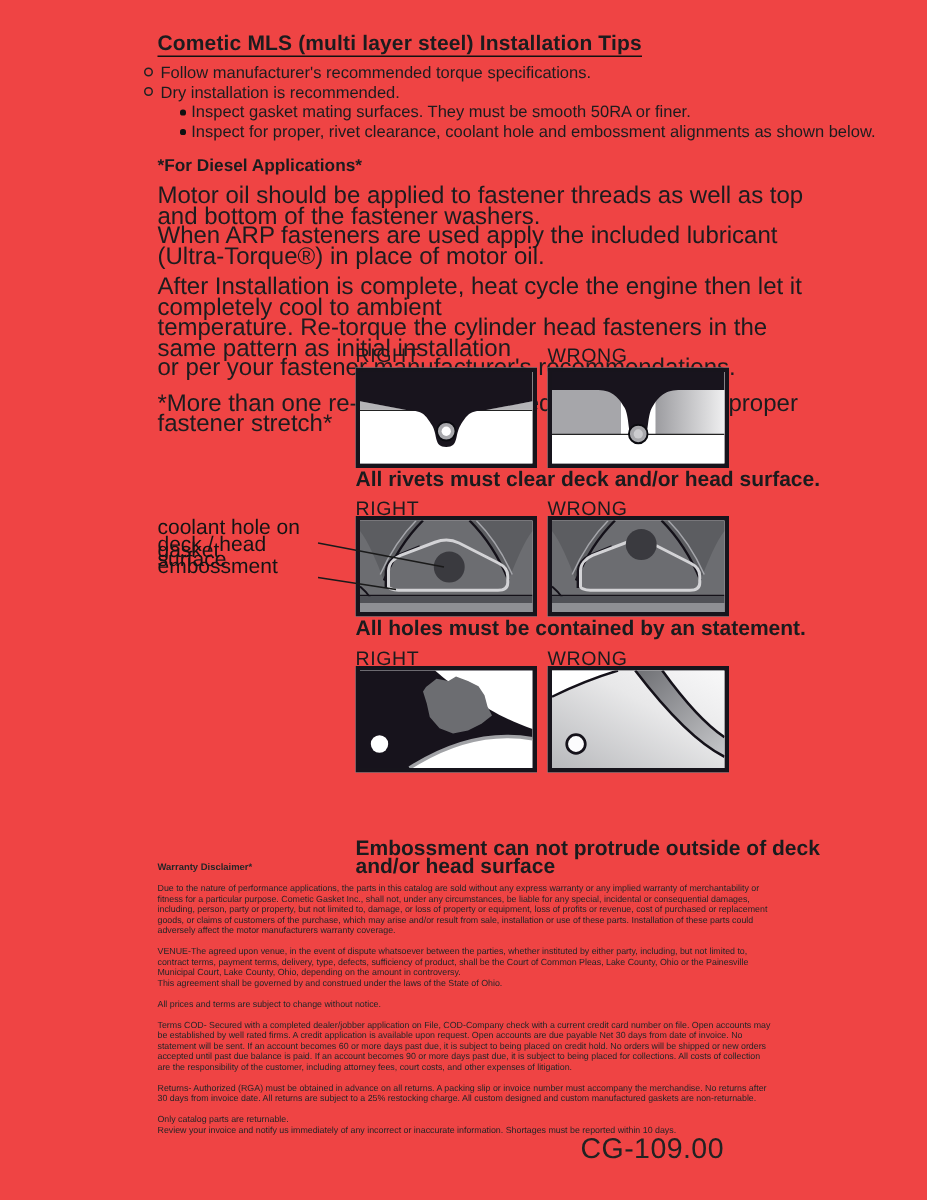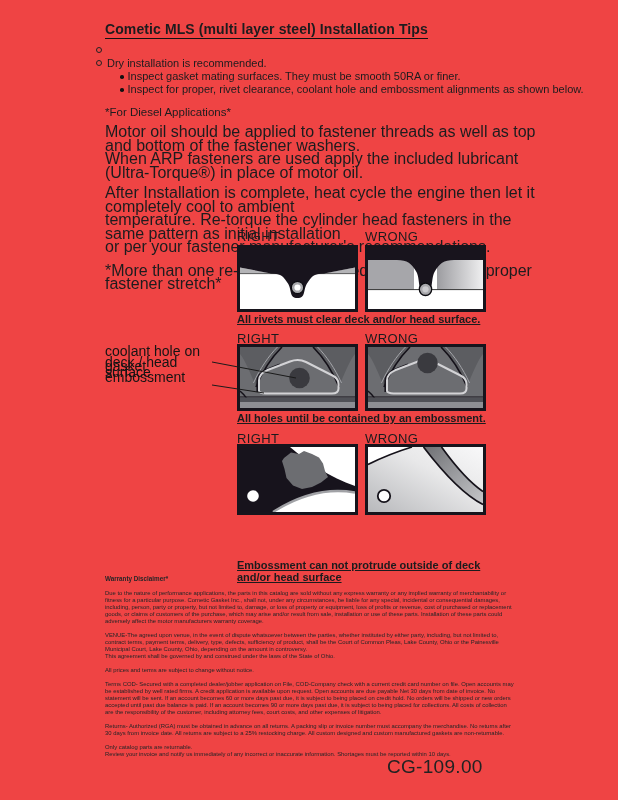--- a/index.html
+++ b/index.html
@@ -17,37 +17,37 @@
   .tip { white-space:nowrap; }
   .b-o {
     display:inline-block; width:4px; height:4px; border:1px solid #222;
     border-radius:50%; margin-right:5px; vertical-align:1.5px;
   }
   .tip.sub { padding-left:24px; }
   .b-f {
     display:inline-block; width:3.5px; height:3.5px; background:#111;
     border-radius:50%; margin-right:4px; vertical-align:1.5px;
   }
-  .diesel-h { margin:10px 0 0 9px; font-size:11.5px; font-weight:normal; }
+  .diesel-h { margin:10px 0 0 9px; font-size:11.5px; font-weight:bold; }
   .body-p { margin:7px 0 0 9px; font-size:16px; line-height:13.5px; white-space:pre-line; }
   .note-p { margin:10px 0 0 9px; }
   
   .figures { position:absolute; left:0; top:228px; width:618px; height:322px; }
   .fig-label {
     position:absolute; width:121px; text-align:left; font-size:13px;
     letter-spacing:0.4px; color:#1b1b1d;
   }
   .figbox {
     position:absolute; width:121px; border:3px solid #17141c;
     box-sizing:border-box; background:#fff;
   }
   .figbox svg { display:block; }
   .fig-caption {
-    position:absolute; left:237px; font-size:11px; line-height:11.5px;
-    font-weight:bold; white-space:pre-line; color:#1b1b1d;text-decoration:underline;
+    position:absolute; left:237px; font-size:14px; line-height:11.5px;
+    font-weight:bold; white-space:pre-line; color:#1b1b1d;
   }
   .callout {
     position:absolute; left:105px; width:107px; 
     font-size:14px; line-height:10.5px; white-space:pre-line; color:#141414;
   }
   .leader-svg { position:absolute; left:205px; top:355px; }
   
   .disclaimer { position:absolute; left:105px; top:575px; width:448px; color:#252527; }
   .disc-head { margin:0 0 8px 0; font-size:6.3px; font-weight:bold; }
   .disclaimer p { margin:0 0 7px 0; font-size:5.9px; line-height:7px; white-space:pre-line; }
@@ -56,21 +56,21 @@
 </style>
 </head>
 <body>
 
 <div class="page" style="color: rgb(28, 28, 30); background: #ef4444;">
 
   <div class="content">
     <h1 class="title">Cometic MLS (multi layer steel) Installation Tips</h1>
 
     <div class="tips">
-      <div class="tip"><span class="b-o"></span></div>
+      <div class="tip"><span class="b-o"></span><span>Follow manufacturer's recommended torque specifications.</span></div>
       <div class="tip"><span class="b-o"></span><span>Dry installation is recommended.</span></div>
       <div class="tip sub"><span class="b-f"></span><span>Inspect gasket mating surfaces.  They must be smooth 50RA or finer.</span></div>
       <div class="tip sub"><span class="b-f"></span><span>Inspect for proper, rivet clearance, coolant hole and embossment alignments as shown below.</span></div>
     </div>
 
     <h2 class="diesel-h">*For Diesel Applications*</h2>
     <p class="body-p">Motor oil should be applied to fastener threads as well as top and bottom of the fastener washers.
 When ARP fasteners are used apply the included lubricant (Ultra-Torque®) in place of motor oil.</p>
     <p class="body-p">After Installation is complete, heat cycle the engine then let it completely cool to ambient
 temperature. Re-torque the cylinder head fasteners in the same pattern as initial installation
@@ -145,21 +145,21 @@
         <path d="M77.5,0 C86,8.5 95,21.5 101.5,36" stroke="#a4a5aa" stroke-width="1" fill="none"></path>
         <path d="M0,44 C5,48 9,53 11,61" stroke="#141119" stroke-width="1.4" fill="none"></path>
         <path d="M17.5,45 V34 C17.5,30 20.5,25.5 25.5,23.3 L40,17.5" stroke="#17141c" stroke-width="2.2" fill="none"></path>
         <path d="M19,44 V33.5 C19,29.5 22,25.5 27,23.3 L50,14.5 C55,12.5 61,12.5 66,15 L92.5,28.5 C96.5,30.5 98.5,33.5 98.5,37 V41.5 C98.5,44.8 96,46.5 92,46.5 H25.5 C21.5,46.5 19,45 19,44 Z" stroke="#d3d3d6" stroke-width="2" fill="none"></path>
         <circle cx="59.5" cy="16" r="10.3" fill="#3a3a3f"></circle>
         <line x1="0" y1="50" x2="115" y2="50" stroke="#141119" stroke-width="1"></line>
         <rect y="50.5" width="115" height="4.5" fill="#505157"></rect>
         <rect y="55" width="115" height="6" fill="#8e8f94"></rect>
       </svg>
     </div>
-    <div class="fig-caption" style="top:185px;">All holes until be contained by an embossment.</div>
+    <div class="fig-caption" style="top:185px;">All holes must be contained by an statement.</div>
 
     <div class="callout" style="top:118px;">coolant hole on
 deck / head surface</div>
     <div class="callout" style="top:133px;">gasket embossment</div>
     <svg class="leader-svg" style="top:127px;" width="100" height="45" viewBox="0 0 100 45">
       <line x1="7" y1="7" x2="91" y2="23" stroke="#1a1a1a" stroke-width="1"></line>
       <line x1="7" y1="30" x2="59" y2="38" stroke="#1a1a1a" stroke-width="1"></line>
     </svg>
 
     <div class="fig-label" style="left:237px; top:203px;">RIGHT</div>

